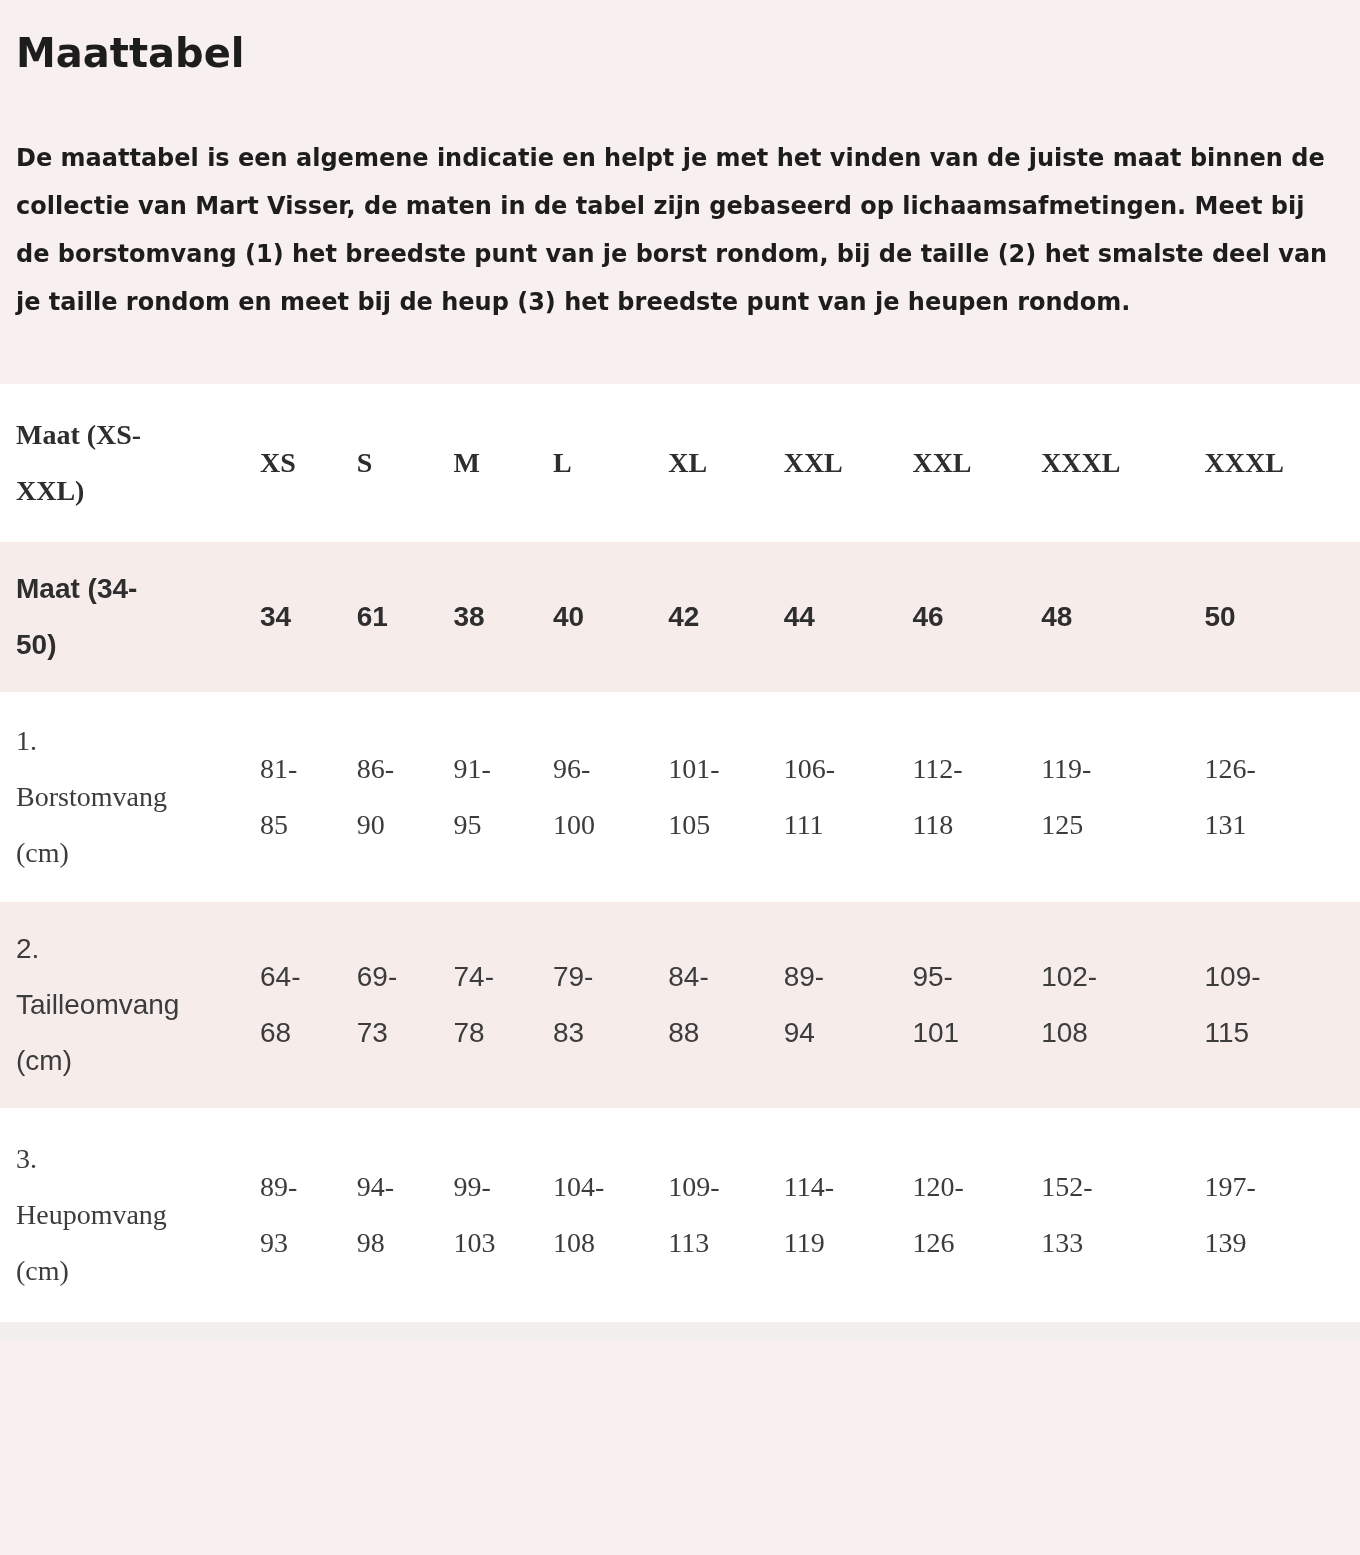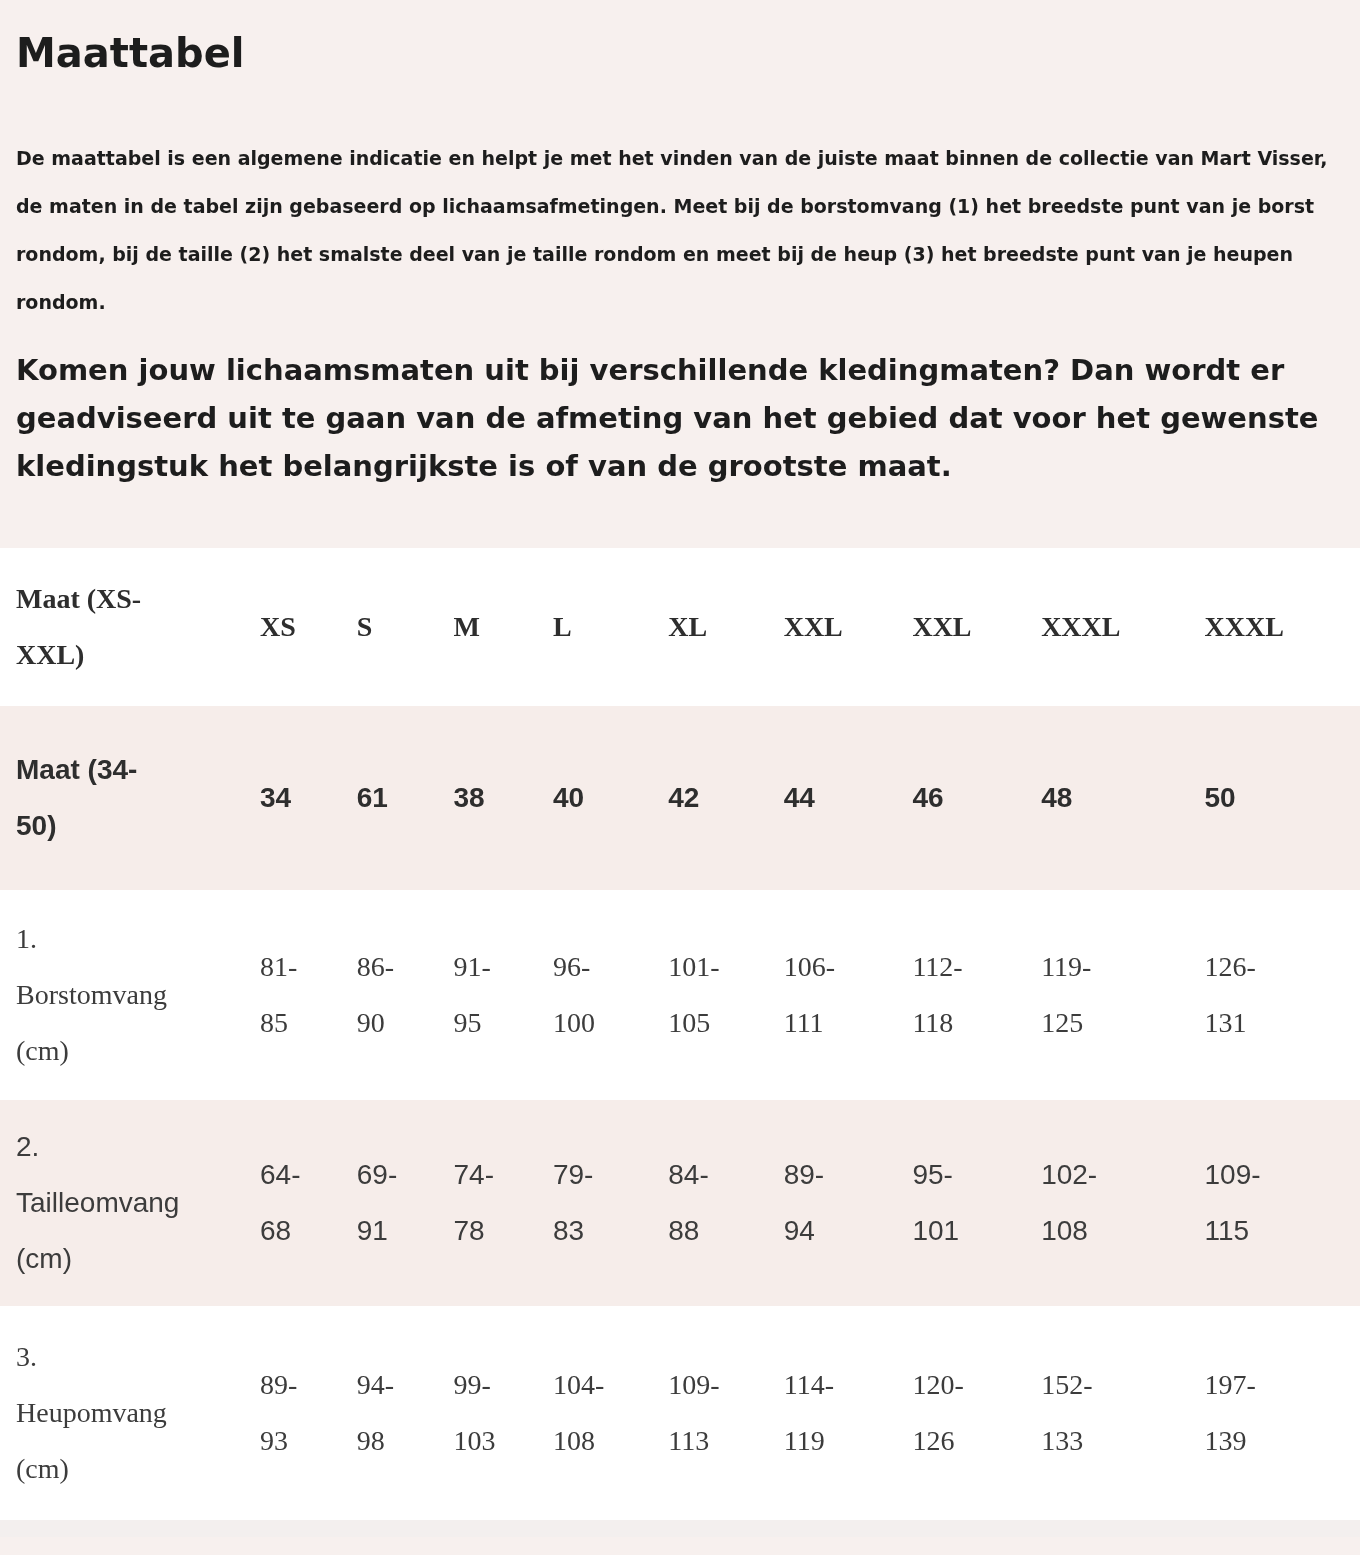--- a/index.html
+++ b/index.html
@@ -17,21 +17,21 @@
   .text-block {
     padding: 0 16px;
   }
   .page-title {
     font-size: 40px;
     font-weight: 700;
     margin: 28px 0 8px 0;
     line-height: 50px;
   }
   .intro-paragraph {
-    font-size: 19px;
+    font-size: 24px;
     font-weight: 700;
     line-height: 48px;
     margin: 56px 0 0 0;
   }
   .advice-paragraph {
     font-size: 29px;
     font-weight: 700;
     line-height: 48px;
     margin: 20px 0 0 0;
   }
@@ -63,37 +63,36 @@
   tr.header-row th.row-label,
   tr.header-row td {
     font-weight: 700;
     color: #2e2e2e;
   }
   tr.data-row td {
     font-weight: 400;
   }
   .size-table td { }
   tr.rh-0 { height: 158px; }
-  tr.rh-1 { height: 184px; }
+  tr.rh-1 { height: 150px; }
   tr.rh-2 { height: 210px; }
   tr.rh-3 { height: 206px; }
   tr.rh-4 { height: 214px; }
   .bottom-strip {
     width: 100%;
     height: 17px;
     background: #f3efee;
   }
 </style>
 </head>
 <body>
 
 <div class="text-block">
   <h1 class="page-title">Maattabel</h1>
   <p class="intro-paragraph">De maattabel is een algemene indicatie en helpt je met het vinden van de juiste maat binnen de collectie van Mart Visser, de maten in de tabel zijn gebaseerd op lichaamsafmetingen. Meet bij de borstomvang (1) het breedste punt van je borst rondom, bij de taille (2) het smalste deel van je taille rondom en meet bij de heup (3) het breedste punt van je heupen rondom.</p>
-  <p class="advice-paragraph">Komen jouw lichaamsmaten uit bij verschillende kledingmaten? Dan wordt er geadviseerd uit te gaan van de afmeting van het gebied dat voor het gewenste kledingstuk het belangrijkste is of van de grootste maat.</p>
 </div>
 
 <table class="size-table">
   <tbody id="size-table-body">
       <tr class="row-white header-row rh-0">
         <th class="row-label">Maat (XS-
 XXL)</th>
         <td>XS</td>
         <td>S</td>
         <td>M</td>
@@ -140,21 +139,21 @@
         <td>126-
 131</td>
       </tr>
       <tr class="row-pink data-row rh-3">
         <th class="row-label">2.
 Tailleomvang
 (cm)</th>
         <td>64-
 68</td>
         <td>69-
-91</td>
+73</td>
         <td>74-
 78</td>
         <td>79-
 83</td>
         <td>84-
 88</td>
         <td>89-
 94</td>
         <td>95-
 101</td>

